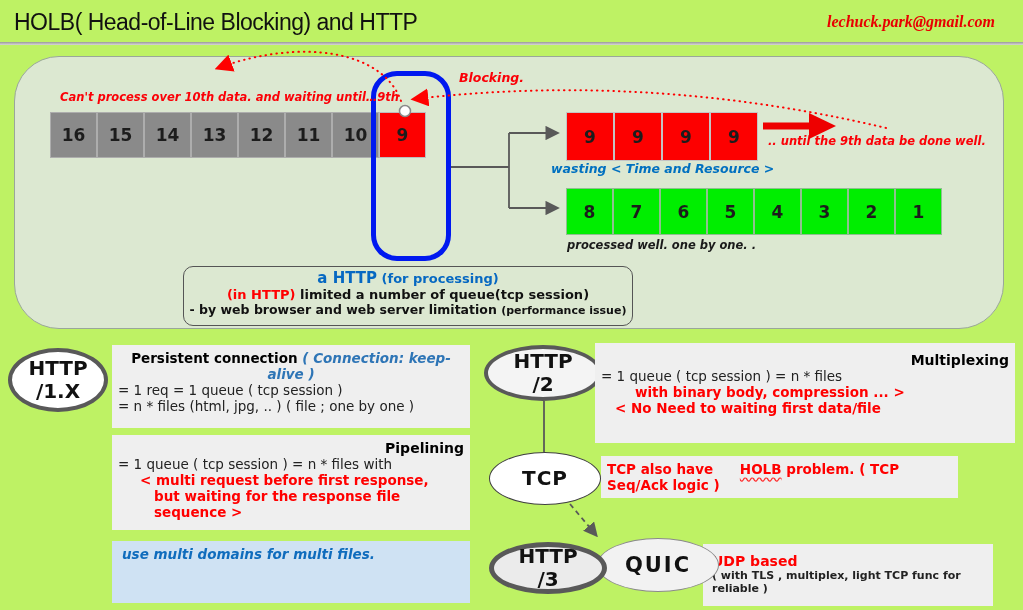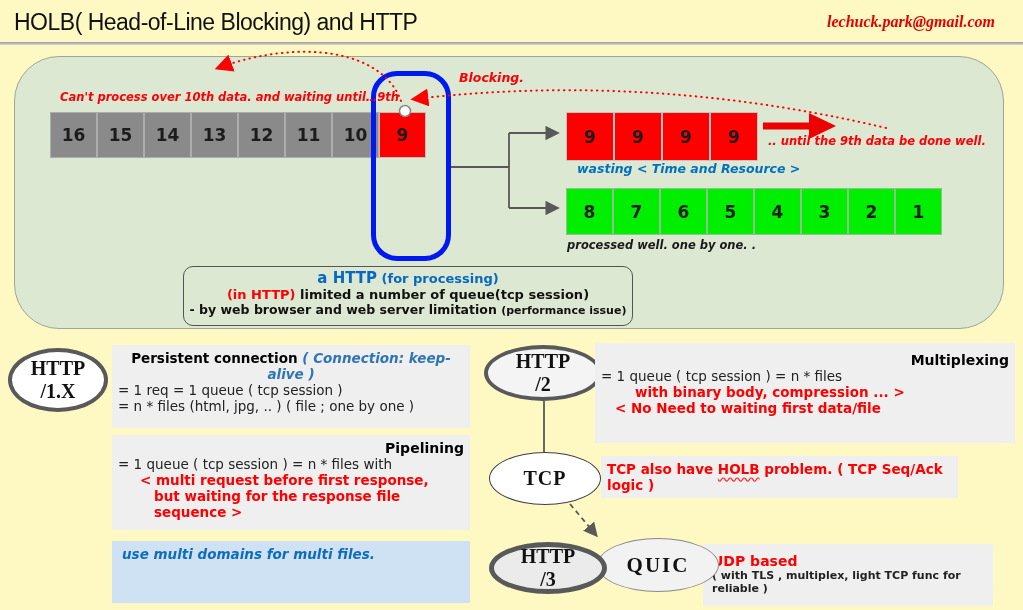--- a/index.html
+++ b/index.html
@@ -1,17 +1,17 @@
 <!DOCTYPE html>
 <html><head>
 <meta charset="utf-8">
 <style>
   * { margin:0; padding:0; box-sizing:border-box; }
   body { font-family:"DejaVu Sans","Liberation Sans",sans-serif; background:#fff; }
-  .stage { position:relative; width:1023px; height:610px; background:#fef9c3; overflow:hidden; }
+  .stage { position:relative; width:1023px; height:610px; background:#bef264; overflow:hidden; }
 
   
   .hdr-title { position:absolute; left:14px; top:9px; font-size:23px; font-weight:400;
                letter-spacing:-0.5px; color:#111; font-family:"Liberation Sans",sans-serif; }
   .hdr-email { position:absolute; right:28px; top:13px; font-size:16px; font-weight:700;
                font-style:italic; color:#e80000; font-family:"Liberation Serif",serif; }
   .hdr-rule { position:absolute; left:0; top:42px; width:1023px; height:3px;
               background:linear-gradient(#9a9a9a,#d8d8d8); }
 
   
@@ -43,40 +43,40 @@
   .queue-box .l1 { font-size:15px; font-weight:700; color:#0668c2; }
   .queue-box .l1 .sub { font-size:13px; }
   .queue-box .l2 { font-size:13px; font-weight:700; color:#111; margin-top:0px; }
   .queue-box .l2 .inhttp { color:#f00; }
   .queue-box .l3 { font-size:12.5px; font-weight:700; color:#111; }
   .queue-box .l3 .sub { font-weight:700; font-size:11px; }
 
   
   .ellipse { position:absolute; border-radius:50%; display:flex; flex-direction:column;
              align-items:center; justify-content:center; background:#fff;
-             font-weight:700; color:#111; text-align:center; line-height:1.15;font-family:Liberation Serif, serif; }
+             font-weight:700; color:#111; text-align:center; line-height:1.15; }
   .e-h1 { left:8px;  top:348px; width:100px; height:64px; border:4px solid #595959; font-size:20px; }
   .e-h2 { left:484px; top:345px; width:118px; height:56px; border:4.5px solid #595959; font-size:20px; background:#f4f4f4; }
   .e-tcp { left:489px; top:452px; width:112px; height:53px; border:1.7px solid #404040; font-size:20px; letter-spacing:1px; }
   .e-h3 { left:489px; top:542px; width:118px; height:52px; border:5px solid #595959; font-size:20px; background:#ebebeb; z-index:3; }
   .e-quic { left:597px; top:538px; width:122px; height:54px; border:1.7px solid #8a8a8a; font-size:21px;
             letter-spacing:2px; background:#f2f2f2; z-index:2; }
 
   
   .panel { position:absolute; background:#efefef; font-size:13.5px; color:#222; padding:5px 6px; }
   .panel .ttl { font-weight:700; color:#000; text-align:right; font-size:14px; }
   .panel .redline { color:#f00; font-weight:700; }
   .panel .blueital { color:#2e75b6; font-weight:700; font-style:italic; }
   .p-persist { left:112px; top:345px; width:358px; height:83px; }
   .p-pipe    { left:112px; top:435px; width:358px; height:95px; }
   .p-shard   { left:112px; top:541px; width:358px; height:62px; background:#cfe2f3; }
   .p-multi   { left:595px; top:343px; width:420px; height:100px; padding-top:9px; }
   .p-tcp     { left:601px; top:456px; width:357px; height:42px; display:flex; align-items:center; }
   .p-udp     { left:703px; top:544px; width:290px; height:62px; padding-top:9px; padding-left:9px; }
-  .wavy { text-decoration:underline wavy #ff2a2a; text-underline-offset:3px; }
+  .wavy { text-decoration:underline wavy #ff2a2a; text-underline-offset:3px;margin-left:22px; }
 </style>
 </head>
 <body>
 
 <div class="stage">
 
   <div class="hdr-title">HOLB( Head-of-Line Blocking) and HTTP</div>
   <div class="hdr-email">lechuck.park@gmail.com</div>
   <div class="hdr-rule"></div>
 
@@ -109,21 +109,21 @@
     <div class="cell green">5</div>
     <div class="cell green">4</div>
     <div class="cell green">3</div>
     <div class="cell green">2</div>
     <div class="cell green">1</div>
   </div>
 
   <div class="note red" style="left:60px;  top:90px;  font-size:11.5px;">Can't process over 10th data. and waiting until…9th</div>
   <div class="note red" style="left:459px; top:70px;  font-size:12.5px;">Blocking.</div>
   <div class="note red" style="left:768px; top:134px; font-size:11.5px;">.. until the 9th data be done well.</div>
-  <div class="note blue" style="left:577px; top:161px; font-size:12.5px;">wasting &lt; Time and Resource &gt;</div>
+  <div class="note blue" style="left:551px; top:161px; font-size:12.5px;">wasting &lt; Time and Resource &gt;</div>
   <div class="note blk" style="left:567px; top:238px; font-size:11.5px;">processed well. one by one. .</div>
 
   <div class="queue-box">
     <div class="l1"><span>a HTTP</span><span class="sub"> (for processing)</span></div>
     <div class="l2"><span class="inhttp">(in HTTP)</span><span> limited a number of queue(tcp session)</span></div>
     <div class="l3"><span>- by web browser and web server limitation </span><span class="sub">(performance issue)</span></div>
   </div>
 
   <div class="ellipse e-h1">
     <span>HTTP</span>

